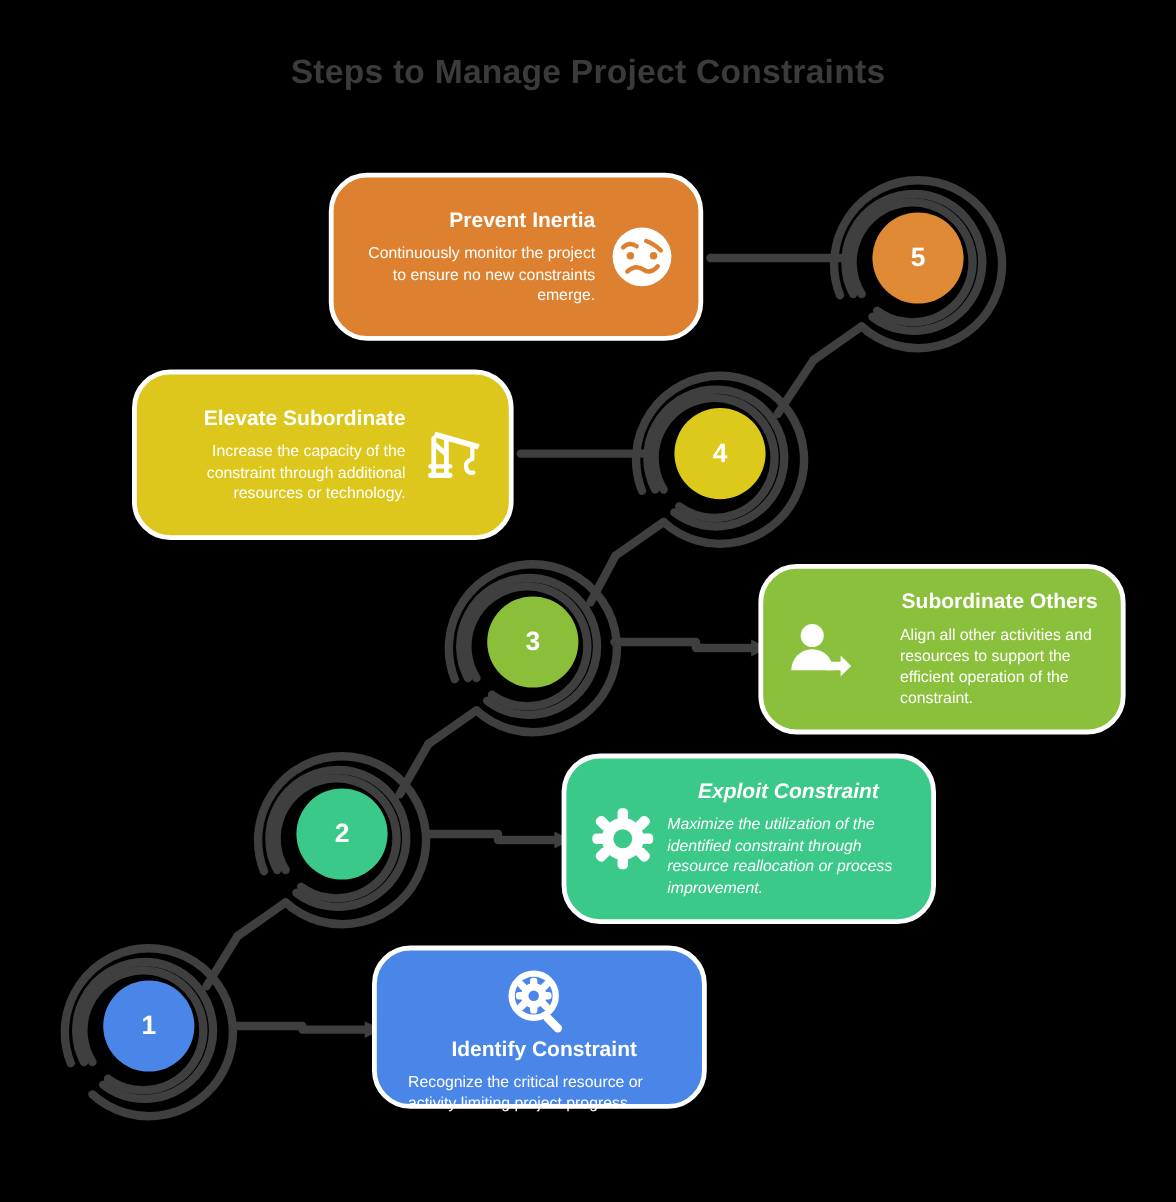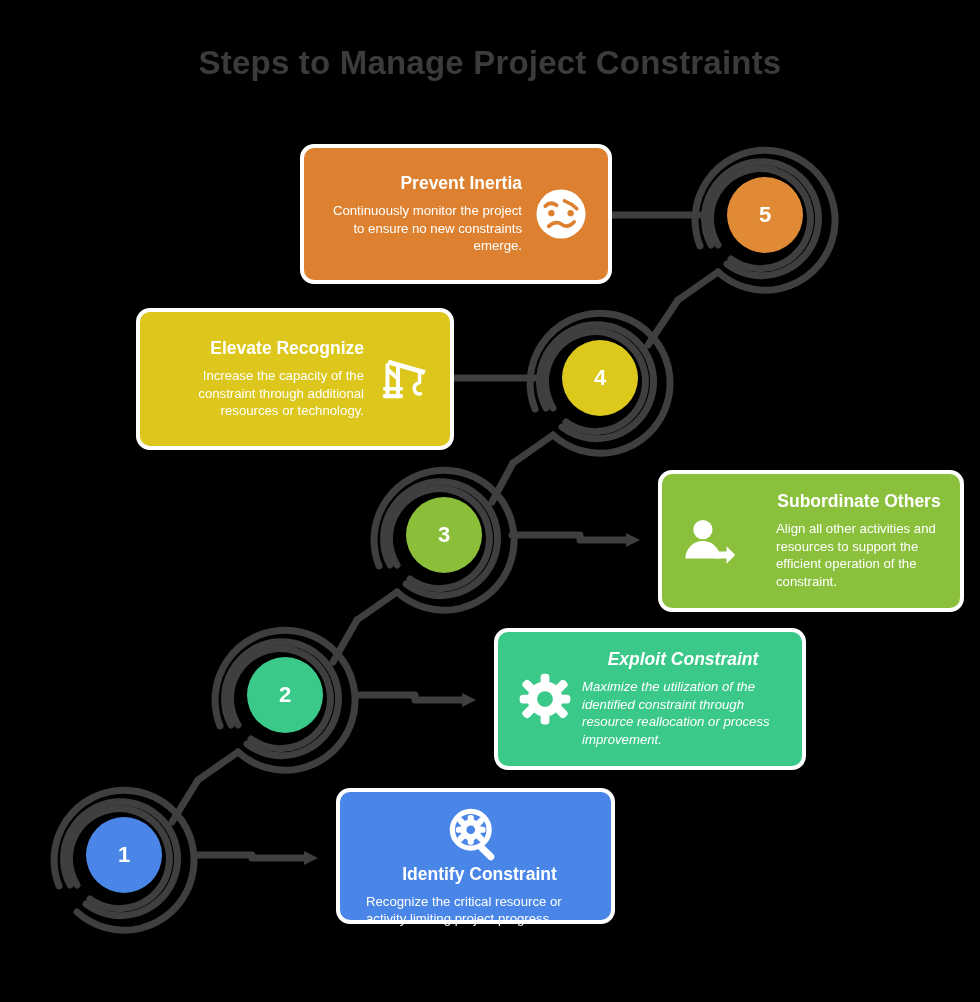--- a/index.html
+++ b/index.html
@@ -14,44 +14,43 @@
     width:980px; height:1002px;
     background:#000;
   }
 
   
   .title {
     position:absolute;
     left:0; top:44px;
     width:980px;
     text-align:center;
-    font-size:33px;
+    font-size:28px;
     font-weight:bold;
     letter-spacing:.2px;
     color:#3b3b3b;
     white-space:nowrap;
   }
 
   
   #wires {
     position:absolute; left:0; top:0;
     width:980px; height:1002px;
     pointer-events:none;
   }
 
   
   .card {
     position:absolute;
-    border-radius:14px;
+    border-radius:32px;
     border:4px solid #ffffff;
     display:flex;
     align-items:center;
     padding:14px 18px;
     color:#ffffff;
-    margin-left:26px;
   }
   .card .body { flex:1 1 auto; }
   .card .ct {
     font-size:17.5px;
     font-weight:bold;
     line-height:1.25;
     margin-bottom:7px;
   }
   .card .cd {
     font-size:13.2px;
@@ -191,21 +190,21 @@
         <path d="M36 17 q8 3 14 9" stroke="#dd8030" stroke-width="4.2" fill="none" stroke-linecap="round"></path>
         <circle cx="21" cy="31" r="3.6" fill="#dd8030"></circle>
         <circle cx="43" cy="31" r="3.6" fill="#dd8030"></circle>
         <path d="M18 46 q8 -7 15 -2 q7 5 14 -3" stroke="#dd8030" stroke-width="4.2" fill="none" stroke-linecap="round"></path>
       </svg>
     </div>
   </div>
 
   <div class="card icon-right" id="card4">
     <div class="body">
-      <div class="ct">Elevate Recognize</div>
+      <div class="ct">Elevate Subordinate</div>
       <div class="cd">Increase the capacity of the constraint through additional resources or technology.</div>
     </div>
     <div class="ic">
       <svg viewBox="0 0 64 64">
         <g fill="#ffffff">
           <path d="M16 10 L58 22 L56 27 L14 15 Z"></path>
           <rect x="12" y="14" width="4.5" height="40" rx="2"></rect>
           <rect x="24" y="14" width="4.5" height="40" rx="2"></rect>
           <path d="M14 18 L28 30 L28 36 L14 24 Z"></path>
           <rect x="9" y="41" width="23" height="4" rx="1.8"></rect>

